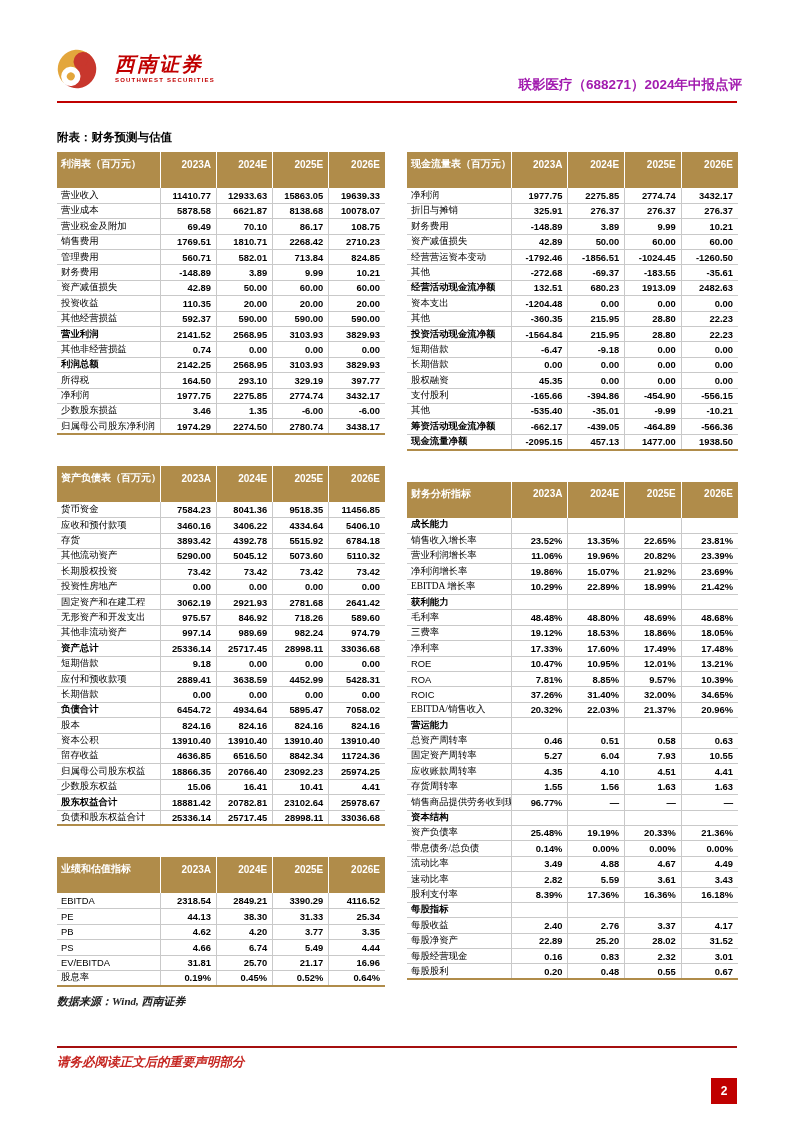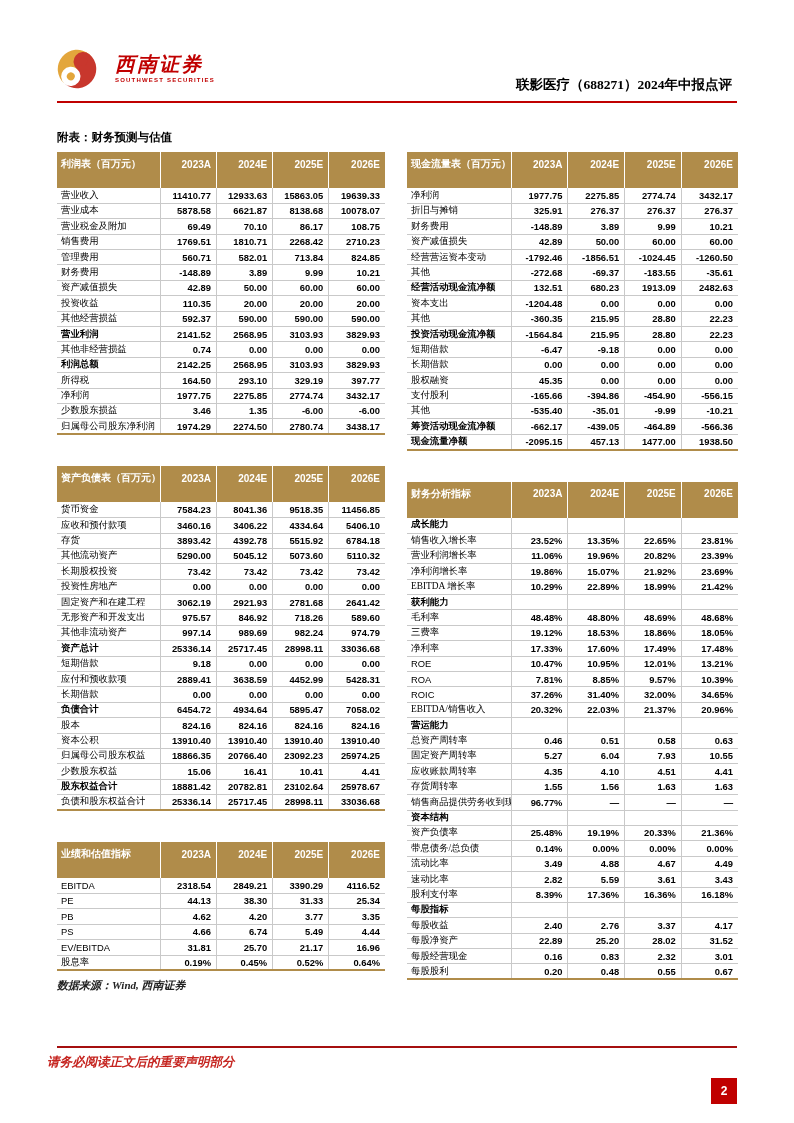--- a/index.html
+++ b/index.html
@@ -14,22 +14,22 @@
     background:#ffffff;overflow:hidden;
     font-family:"Liberation Sans",sans-serif;color:#000;
   }
   
   .logo{position:absolute;left:56px;top:48px;display:flex;align-items:flex-start;gap:17px}
   .logo-mark{width:42px;height:42px;display:block}
   .brand-text{display:flex;flex-direction:column;margin-top:5px}
   .brand-cn{font-family:"Liberation Serif",serif;font-style:italic;font-weight:bold;
     font-size:20px;color:var(--red);letter-spacing:2px;line-height:1.1}
   .brand-en{font-size:6px;color:var(--red);letter-spacing:1.2px;font-weight:bold;margin-top:2px}
-  .report-title{position:absolute;right:62px;top:76px;font-size:13.5px;font-weight:bold;
-    font-family:Liberation Serif, serif;color:#000000;white-space:nowrap}
+  .report-title{position:absolute;right:52px;top:76px;font-size:13.5px;font-weight:bold;
+    font-family:Liberation Sans, sans-serif;color:#a21caf;white-space:nowrap}
   .header-rule{position:absolute;left:57px;right:57px;top:101px;height:2px;background:var(--red)}
   .section-title{position:absolute;left:57px;top:130px;font-size:11.5px;font-weight:bold;
     font-family:"Liberation Serif",serif}
   
   .col{position:absolute;top:152px}
   .col-left{left:57px;width:328px}
   .col-right{left:407px;width:331px}
   .tbl table{border-collapse:collapse;width:100%;table-layout:fixed}
   .tbl thead th{background:var(--gold);color:#fff;height:36px;font-weight:bold;
     font-size:10px;padding:0 5px 12px 4px;white-space:nowrap;overflow:hidden}
@@ -42,21 +42,21 @@
   td.v{text-align:right;font-weight:bold;border-left:1px solid var(--grid);
     font-family:"Liberation Sans",sans-serif;font-size:9.6px}
   .b{font-weight:bold}
   .sm{font-size:8.3px}
   .xs{font-size:6.6px}
   .mt{margin-top:31px}
   .src-note{margin-top:7px;font-size:11px;font-style:italic;font-weight:bold;
     color:#222;font-family:"Liberation Serif",serif}
   
   .footer-rule{position:absolute;left:57px;right:57px;top:1046px;height:2px;background:#a50f0f}
-  .footer-disclaimer{position:absolute;left:47px;top:1054px;font-size:12.5px;font-weight:bold;
+  .footer-disclaimer{position:absolute;left:57px;top:1054px;font-size:12.5px;font-weight:bold;
     font-style:italic;color:#c5241f;font-family:"Liberation Serif",serif}
   .page-badge{position:absolute;left:711px;top:1078px;width:26px;height:26px;background:var(--red);
     color:#fff;font-size:12px;font-weight:bold;display:flex;align-items:center;justify-content:center}
 </style>
 </head>
 <body>
 
 <div class="page">
 
   <div class="logo">
@@ -338,20 +338,27 @@
               <td class="v">824.16</td>
             </tr>
             <tr>
               <td class="lab">资本公积</td>
               <td class="v">13910.40</td>
               <td class="v">13910.40</td>
               <td class="v">13910.40</td>
               <td class="v">13910.40</td>
             </tr>
             <tr>
+              <td class="lab">留存收益</td>
+              <td class="v">4636.85</td>
+              <td class="v">6516.50</td>
+              <td class="v">8842.34</td>
+              <td class="v">11724.36</td>
+            </tr>
+            <tr>
               <td class="lab sm">归属母公司股东权益</td>
               <td class="v">18866.35</td>
               <td class="v">20766.40</td>
               <td class="v">23092.23</td>
               <td class="v">25974.25</td>
             </tr>
             <tr>
               <td class="lab">少数股东权益</td>
               <td class="v">15.06</td>
               <td class="v">16.41</td>

